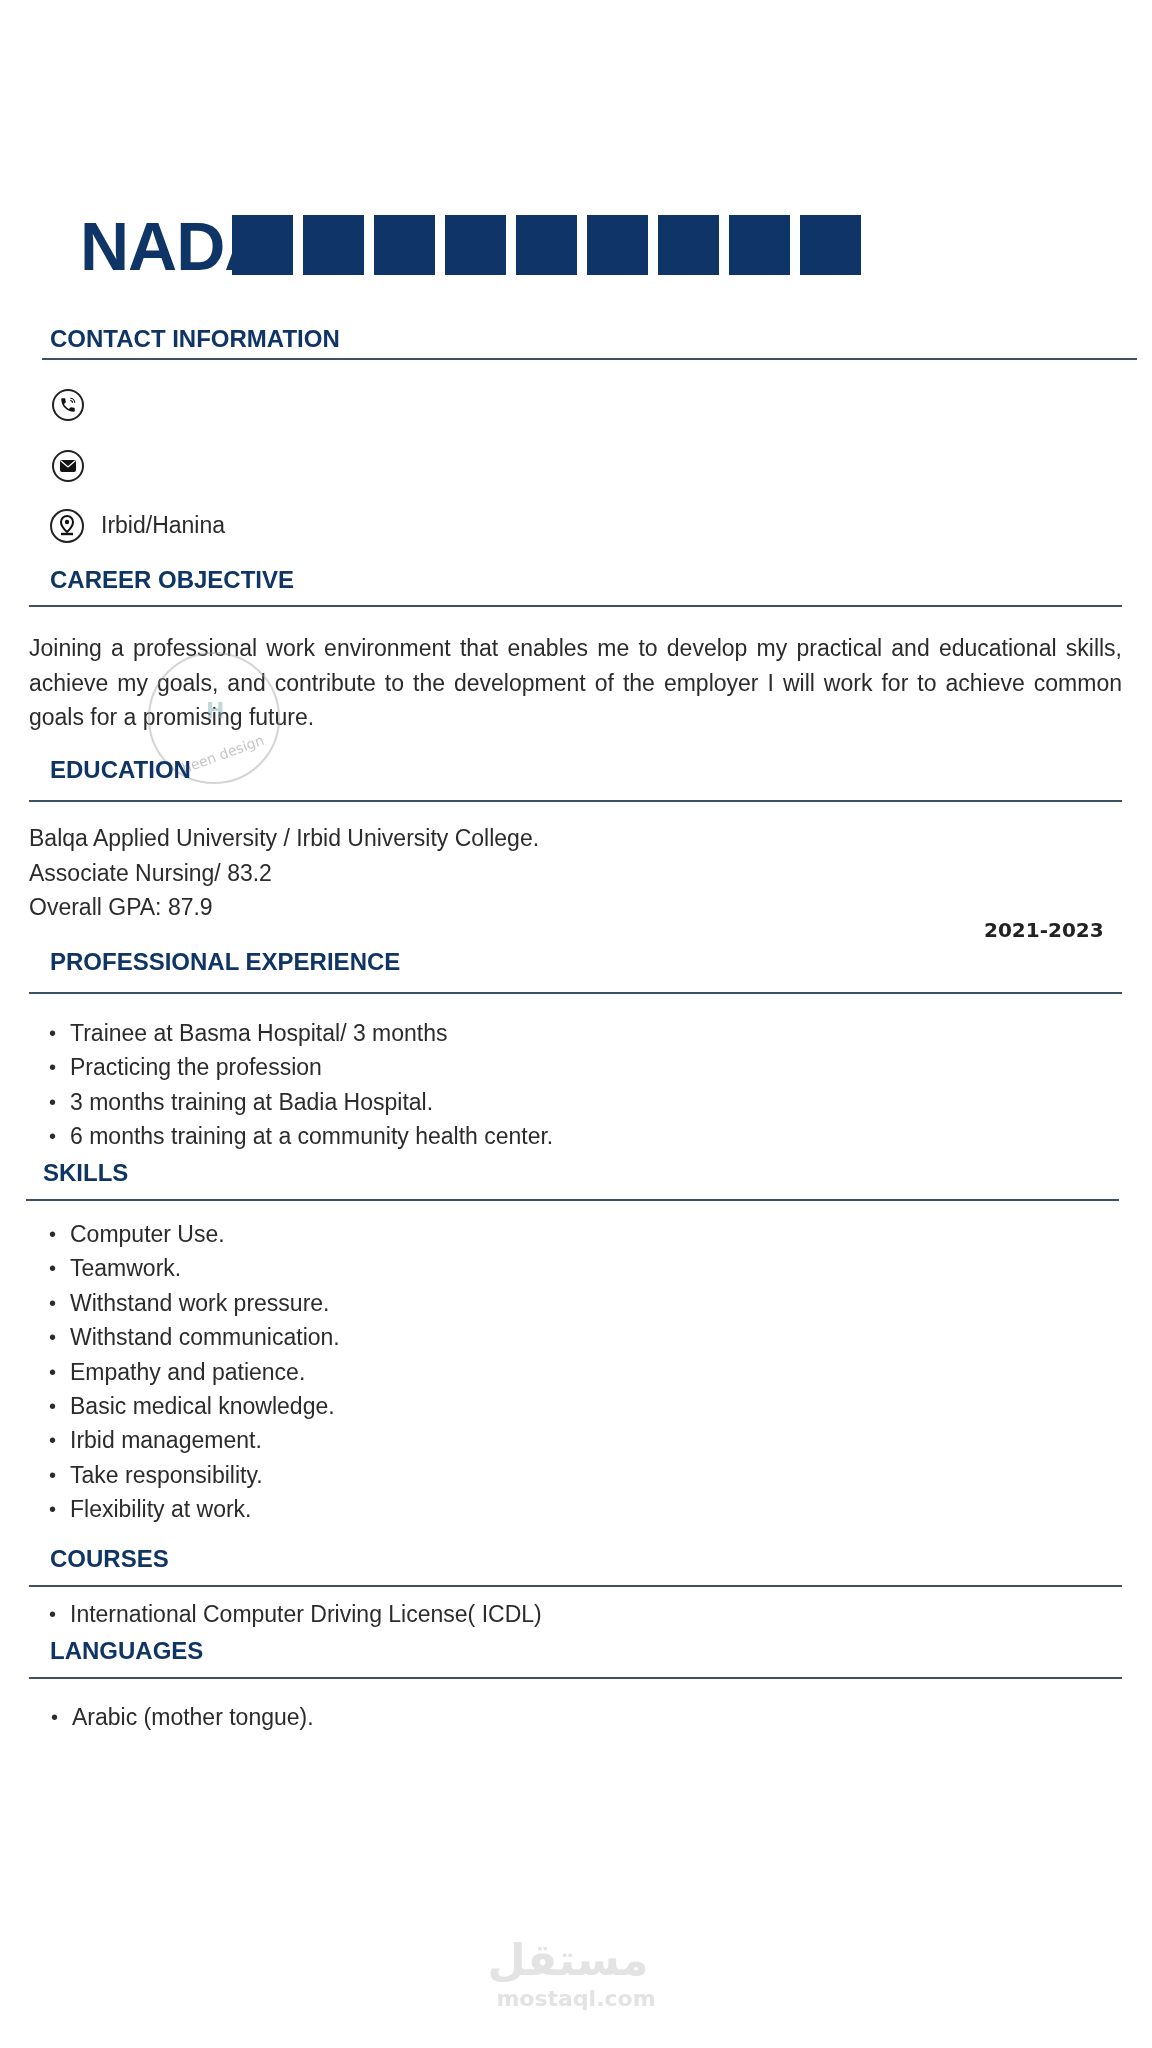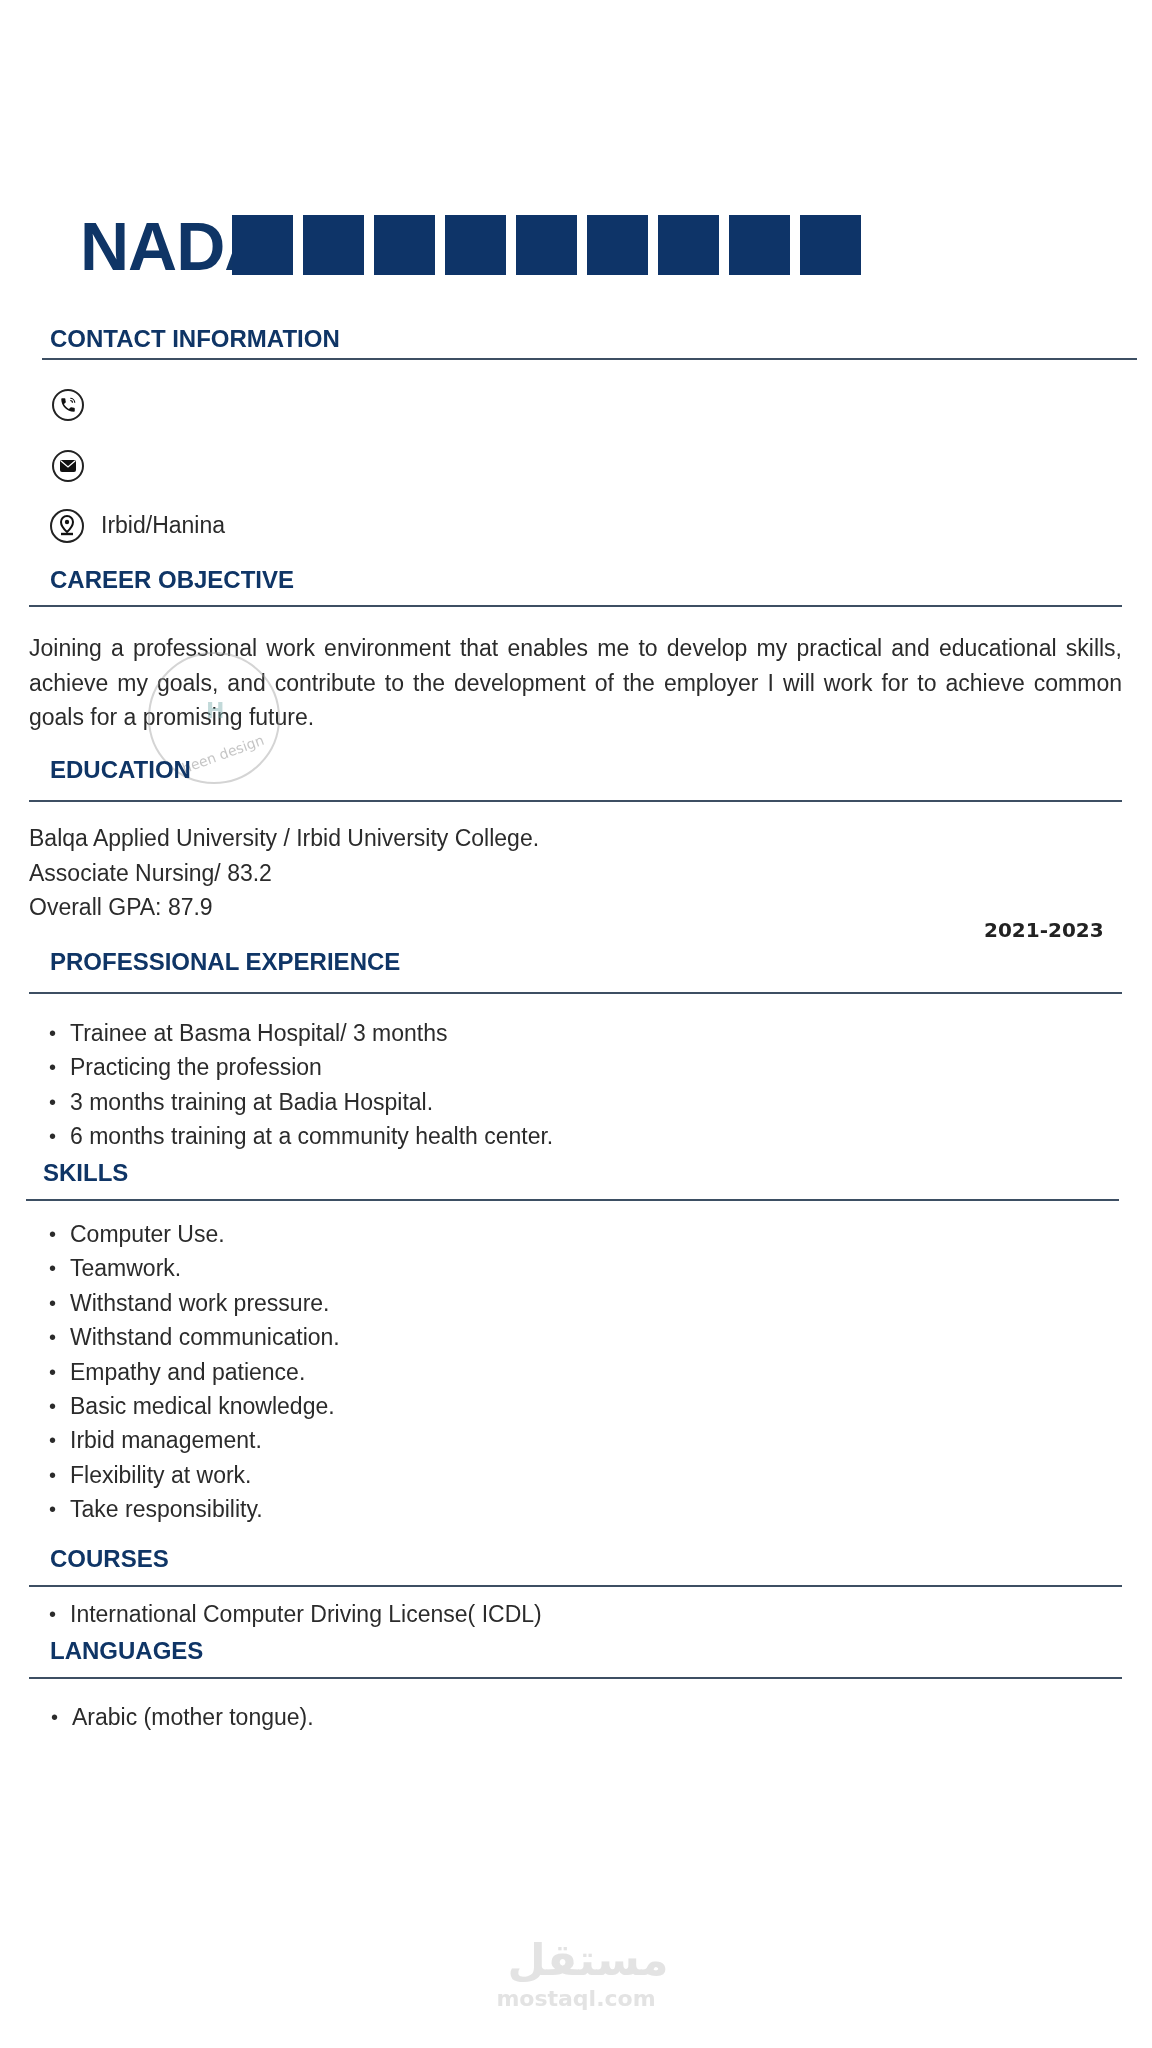--- a/index.html
+++ b/index.html
@@ -18,21 +18,21 @@
           font-family:"Liberation Sans", sans-serif; color:#2b2b2b; }
   .list { margin:0; padding:0; list-style:none; }
   .list li { position:relative; padding-left:40px; font-size:23px; line-height:34.4px;
              font-family:"Liberation Sans", sans-serif; color:#2b2b2b; }
   .list li::before { content:"\2022"; position:absolute; left:19px; top:0; font-size:20px; color:#2b2b2b; }
   .icon { width:32px; height:32px; border:2px solid #222; border-radius:50%; box-sizing:border-box;
           display:flex; align-items:center; justify-content:center; }
   .stamp { left:148px; top:652px; width:132px; height:132px; border:2px solid rgba(160,160,160,0.45);
            border-radius:50%; box-sizing:border-box; }
   .stamp span { position:absolute; font-size:14px; color:rgba(150,150,150,0.55); font-family:"DejaVu Sans", sans-serif; }
-  .mostaql-ar { left:488px; top:1934px; width:200px; text-align:center; font-size:44px; font-weight:bold;
+  .mostaql-ar { left:468px; top:1934px; width:200px; text-align:center; font-size:44px; font-weight:bold;
                 color:#e3e3e3; font-family:"DejaVu Sans", sans-serif; line-height:52px; }
   .mostaql-en { left:476px; top:1986px; width:200px; text-align:center; font-size:22px; font-weight:bold;
                 color:#e3e3e3; font-family:"DejaVu Sans", sans-serif; line-height:26px; }
 </style>
 </head>
 <body>
 
 <div class="abs name-first">NADA</div>
 <div class="abs redact-wrap">
   <div class="redact"></div>
@@ -102,22 +102,22 @@
 <div class="abs heading" style="left:43px; top:1159px;">SKILLS</div>
 <div class="abs rule" style="left:26px; top:1199px; width:1093px;"></div>
 <ul class="abs list" style="left:30px; top:1217px;">
   <li>Computer Use.</li>
   <li>Teamwork.</li>
   <li>Withstand work pressure.</li>
   <li>Withstand communication.</li>
   <li>Empathy and patience.</li>
   <li>Basic medical knowledge.</li>
   <li>Irbid management.</li>
+  <li>Take responsibility.</li>
   <li>Flexibility at work.</li>
-  <li>Take responsibility.</li>
 </ul>
 
 <div class="abs heading" style="left:50px; top:1545px;text-align:center;">COURSES</div>
 <div class="abs rule" style="left:29px; top:1585px; width:1093px;"></div>
 <ul class="abs list" style="left:30px; top:1597px;">
   <li>International Computer Driving License( ICDL)</li>
 </ul>
 
 <div class="abs heading" style="left:50px; top:1637px;">LANGUAGES</div>
 <div class="abs rule" style="left:29px; top:1677px; width:1093px;"></div>

